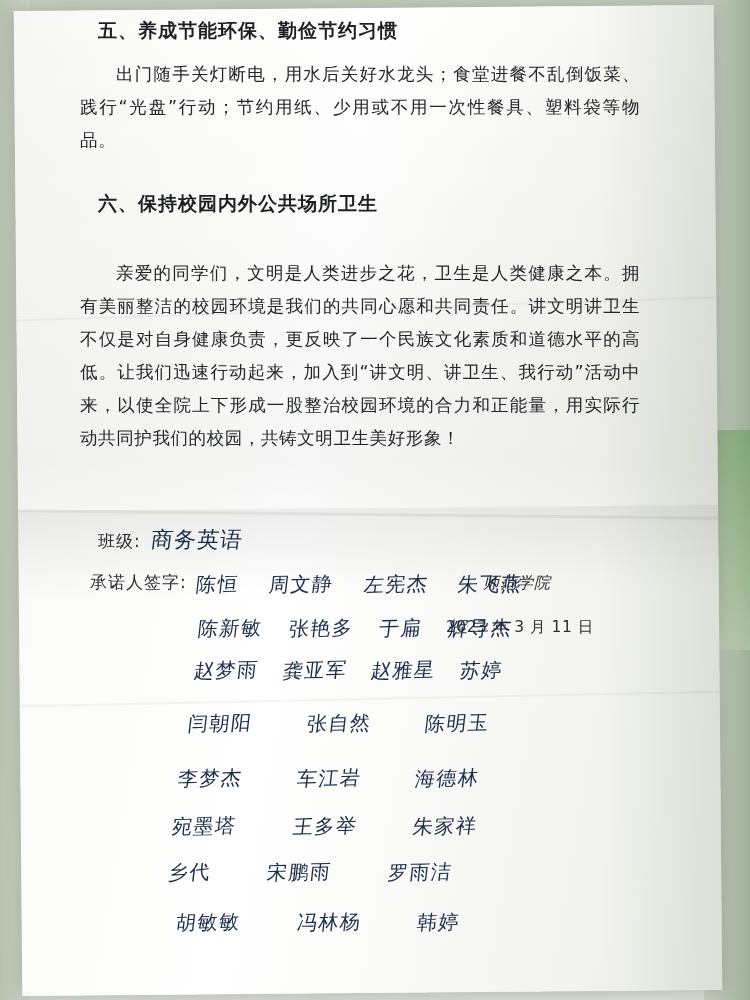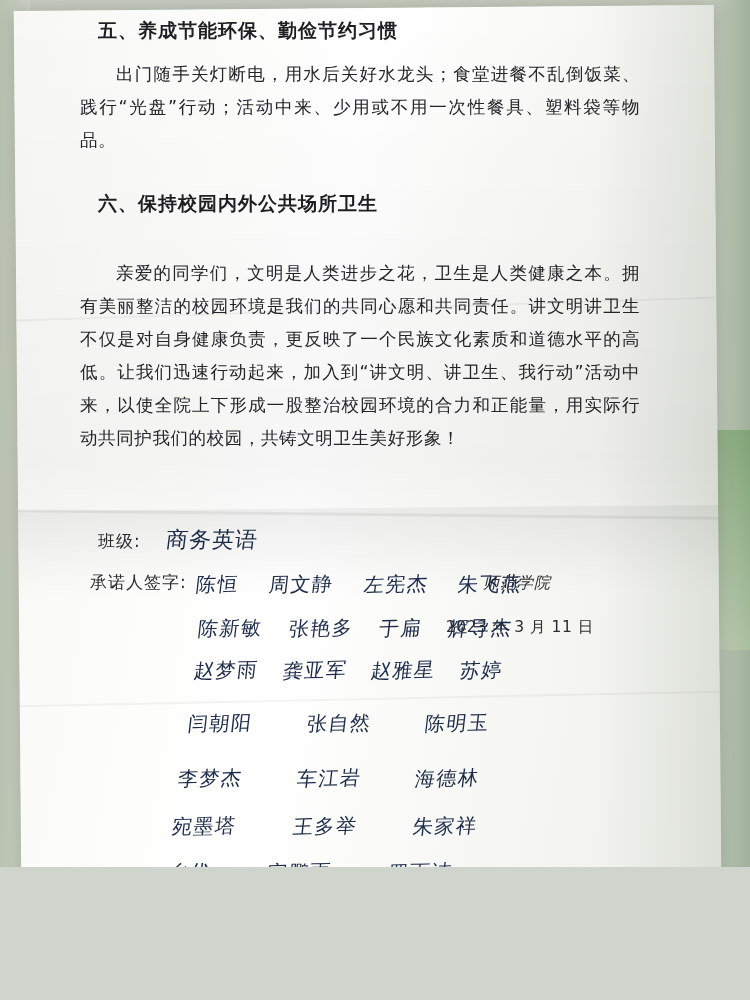--- a/index.html
+++ b/index.html
@@ -11,21 +11,21 @@
     height: 1000px;
     overflow: hidden;
     font-family: "Liberation Sans", sans-serif;
     background: #cfd4cc;
   }
 
   
   #photo {
     position: relative;
     width: 750px;
-    height: 867px;
+    height: 1000px;
     overflow: hidden;
     background: #d8dbd2;
   }
 
   
   .bg-left {
     position: absolute;
     left: 0; top: 0;
     width: 30px; height: 1000px;
     background: linear-gradient(90deg,#b9c2b0 0%, #cdd3c6 100%);
@@ -120,21 +120,21 @@
     left: 78px;
     top: 525px;
     width: 580px;
     height: 400px;
   }
   .row-class {
     position: absolute;
     left: 20px; top: 0;
     display: flex;
     align-items: baseline;
-    gap: 25px;
+    gap: 10px;
   }
   .printed-label {
     font-family: "DejaVu Sans", sans-serif;
     font-size: 17px;
     color: #2b2d30;
     letter-spacing: 1px;
   }
   .hand {
     font-family: "DejaVu Serif", serif;
     color: #1b2a46;
@@ -239,21 +239,21 @@
     <div class="crease c1"></div>
     <div class="crease c2"></div>
     <div class="crease c3"></div>
     <div class="shade-bottom"></div>
     <div class="shade-right"></div>
   </div>
 
   <div class="content">
 
     <h2 class="sec-head">五、养成节能环保、勤俭节约习惯</h2>
-    <p class="para indent">出门随手关灯断电，用水后关好水龙头；食堂进餐不乱倒饭菜、践行“光盘”行动；活动中来、少用或不用一次性餐具、塑料袋等物品。</p>
+    <p class="para indent">出门随手关灯断电，用水后关好水龙头；食堂进餐不乱倒饭菜、践行“光盘”行动；节约用纸、少用或不用一次性餐具、塑料袋等物品。</p>
 
     <div class="gap-1"></div>
 
     <h2 class="sec-head">六、保持校园内外公共场所卫生</h2>
 
     <div class="gap-2"></div>
 
     <p class="para indent">亲爱的同学们，文明是人类进步之花，卫生是人类健康之本。拥有美丽整洁的校园环境是我们的共同心愿和共同责任。讲文明讲卫生不仅是对自身健康负责，更反映了一个民族文化素质和道德水平的高低。让我们迅速行动起来，加入到“讲文明、讲卫生、我行动”活动中来，以使全院上下形成一股整治校园环境的合力和正能量，用实际行动共同护我们的校园，共铸文明卫生美好形象！</p>
   </div>
 

